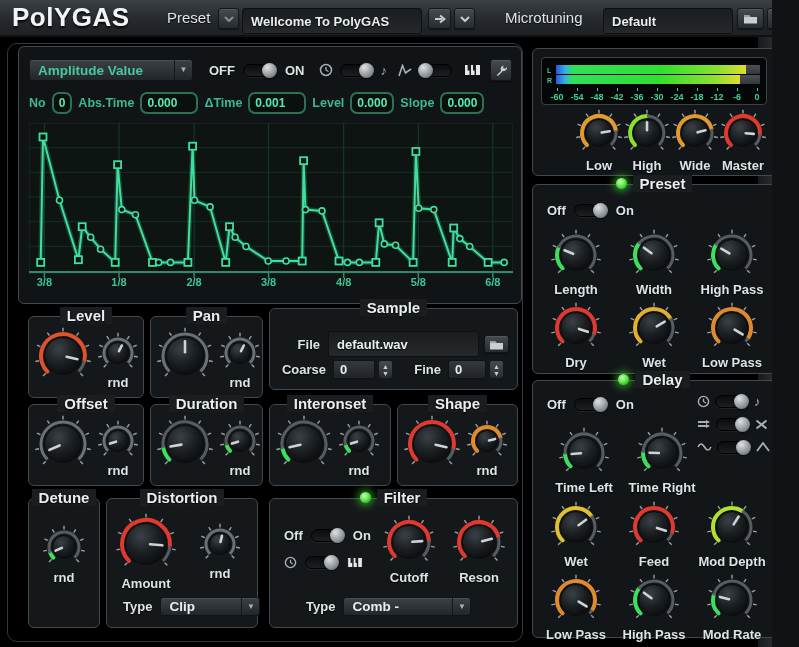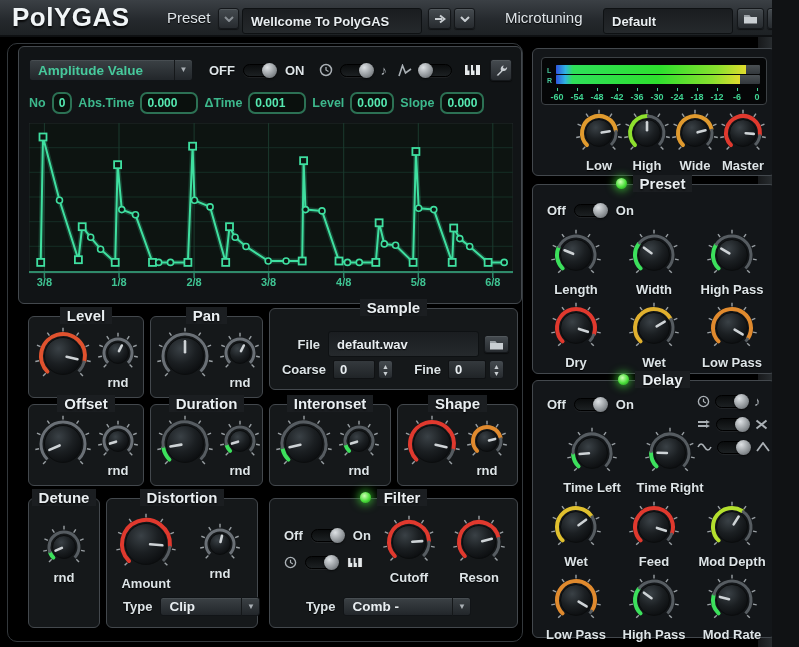--- a/index.html
+++ b/index.html
@@ -121,21 +121,21 @@
   #meter-scale span::before{content:"";display:block;width:1px;height:3px;background:#3fd392;margin:0 auto 1px;}
   #master-knobs{position:absolute;left:12px;right:8px;top:60px;display:flex;justify-content:flex-end;}
 
   .onoff{position:absolute;left:14px;display:flex;align-items:center;gap:8px;}
   #reverb-onoff{top:18px;}
   #delay-onoff{top:16px;}
   #reverb-knobs{position:absolute;left:4px;top:44px;width:238px;display:flex;flex-wrap:wrap;}
   #reverb-knobs .knob-unit, #delay-knobs .knob-unit, #delay-time-knobs .knob-unit{width:78px;margin-bottom:5px;}
   #delay-toggles{position:absolute;right:5px;top:12px;display:flex;flex-direction:column;gap:7px;}
   #delay-toggles .trow{gap:5px;}
-  #delay-time-knobs{position:absolute;left:20px;top:46px;display:flex;}
+  #delay-time-knobs{position:absolute;left:12px;top:46px;display:flex;}
   #delay-knobs{position:absolute;left:4px;top:120px;width:238px;display:flex;flex-wrap:wrap;}
 </style>
 </head>
 <body>
 
 <svg width="0" height="0" style="position:absolute">
   <defs>
     <radialGradient id="kgrad" cx="38%" cy="30%" r="75%">
       <stop offset="0%" stop-color="#3a4146"></stop>
       <stop offset="55%" stop-color="#1b1f22"></stop>

